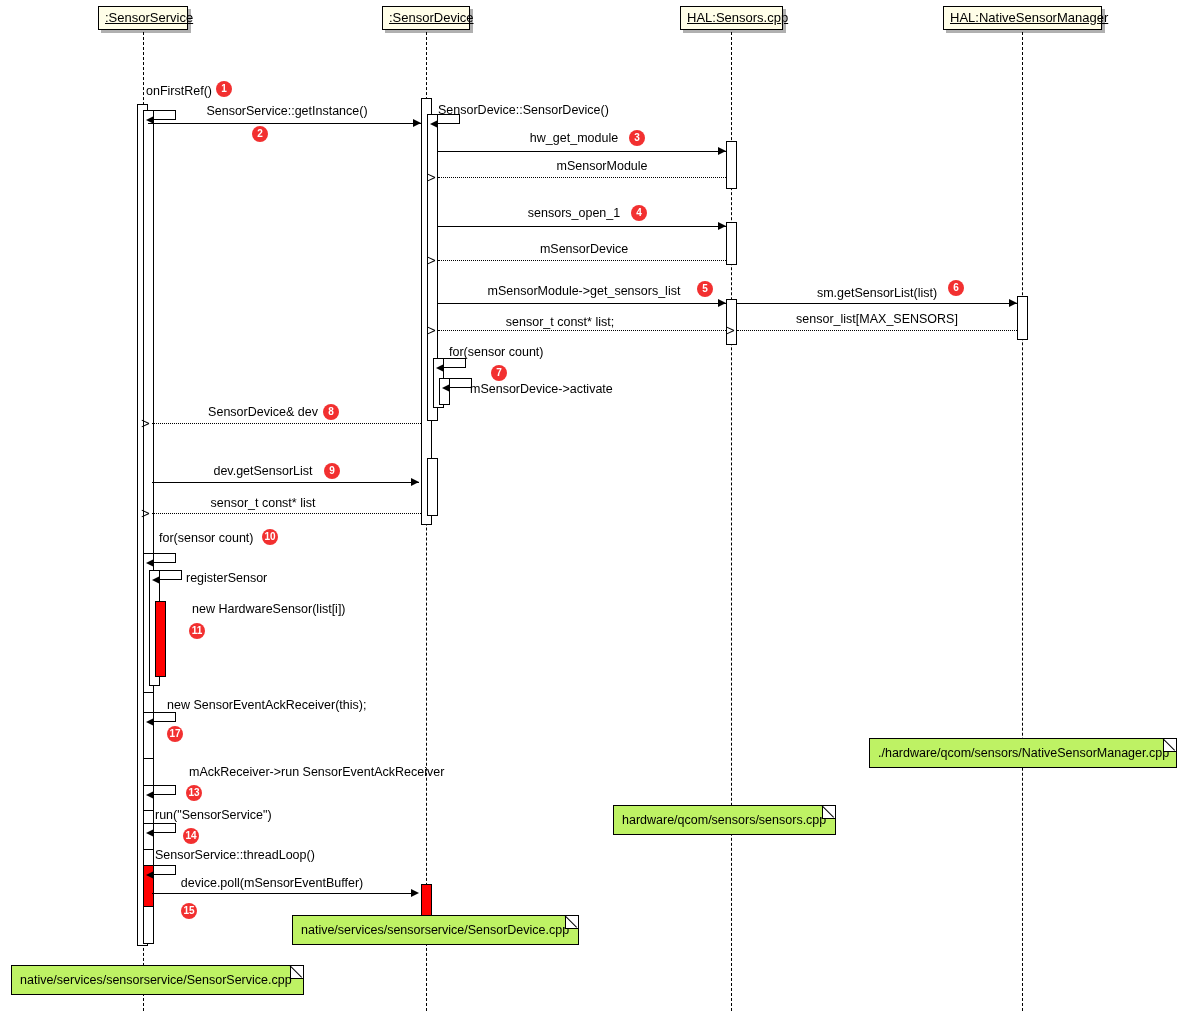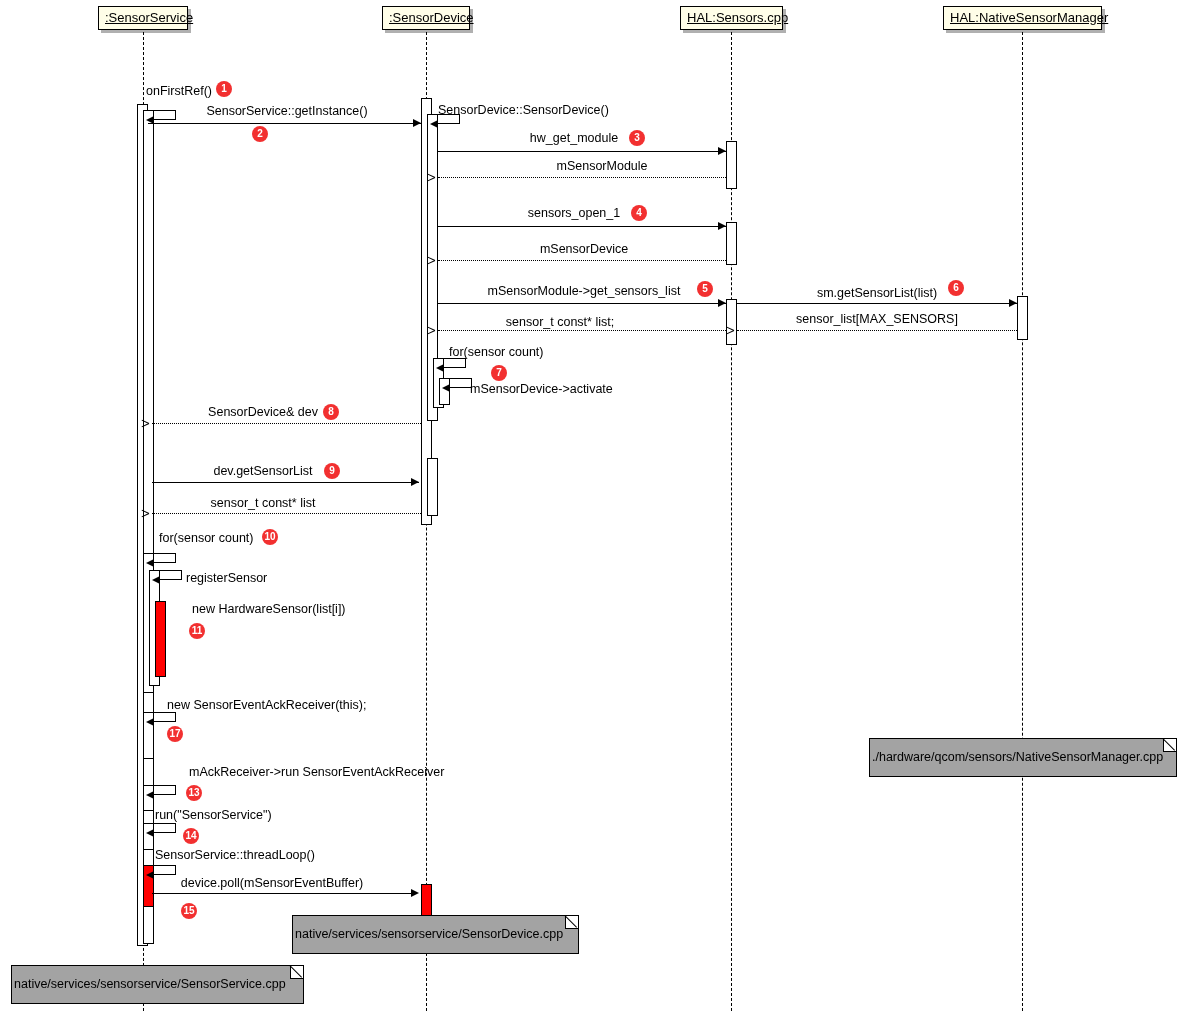--- a/index.html
+++ b/index.html
@@ -133,30 +133,30 @@
     font-weight: bold;
     line-height: 16px;
     text-align: center;
     box-sizing: border-box;
   }
 
   
   .note {
     position: absolute;
     box-sizing: border-box;
-    background: #a3a3a3;
+    background: #bef264;
     border: 1px solid #000000;
     font-size: 12.5px;
     color: #000000;
     white-space: nowrap;
     line-height: 1;
     display: flex;
     align-items: center;
-    padding-left: 2px;
-    height: 39px;
+    padding-left: 8px;
+    height: 30px;
   }
   .note .dogear {
     position: absolute;
     top: 0;
     right: 0;
     width: 12px;
     height: 12px;
     background: #ffffff;
     border-left: 1px solid #000000;
     border-bottom: 1px solid #000000;
@@ -340,20 +340,24 @@
   <div class="msg-label center" style="left:272px; top:876px;">device.poll(mSensorEventBuffer)</div>
   <div class="msg-line" style="left:152px; top:893px; width:262px;"></div>
   <div class="arrow-head-right" style="left:411px; top:889px;"></div>
   <div class="badge" style="left:181px; top:903px;">15</div>
 
   <div class="note" style="left:869px; top:738px; width:308px;">
     <span>./hardware/qcom/sensors/NativeSensorManager.cpp</span>
     <span class="dogear"></span>
   </div>
 
+  <div class="note" style="left:613px; top:805px; width:223px;">
+    <span>hardware/qcom/sensors/sensors.cpp</span>
+    <span class="dogear"></span>
+  </div>
 
   <div class="note" style="left:292px; top:915px; width:287px;">
     <span>native/services/sensorservice/SensorDevice.cpp</span>
     <span class="dogear"></span>
   </div>
 
   <div class="note" style="left:11px; top:965px; width:293px;">
     <span>native/services/sensorservice/SensorService.cpp</span>
     <span class="dogear"></span>
   </div>

